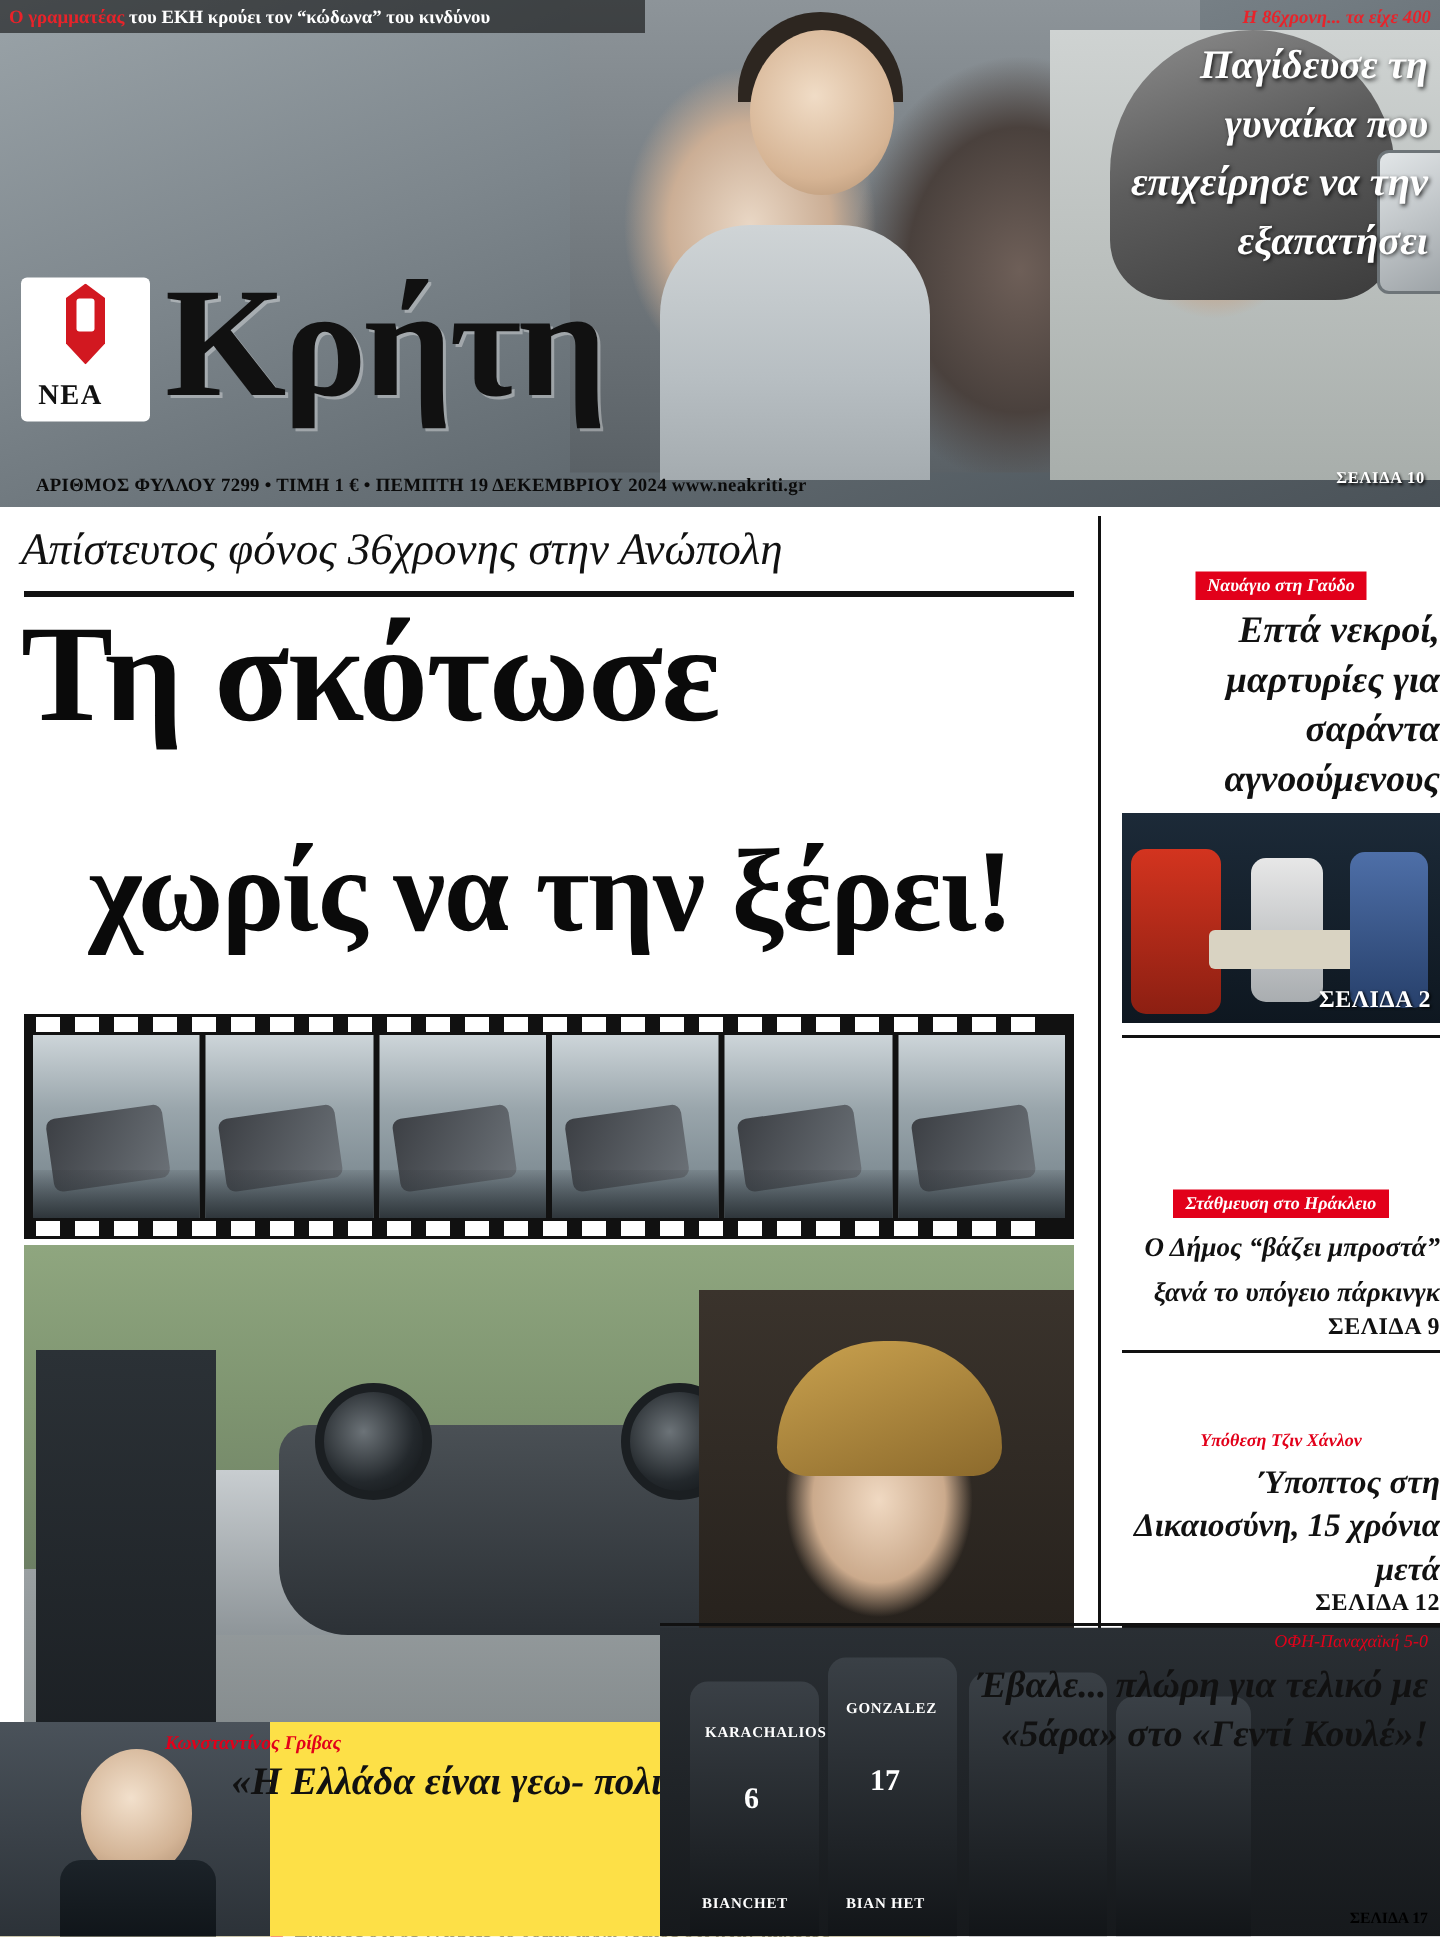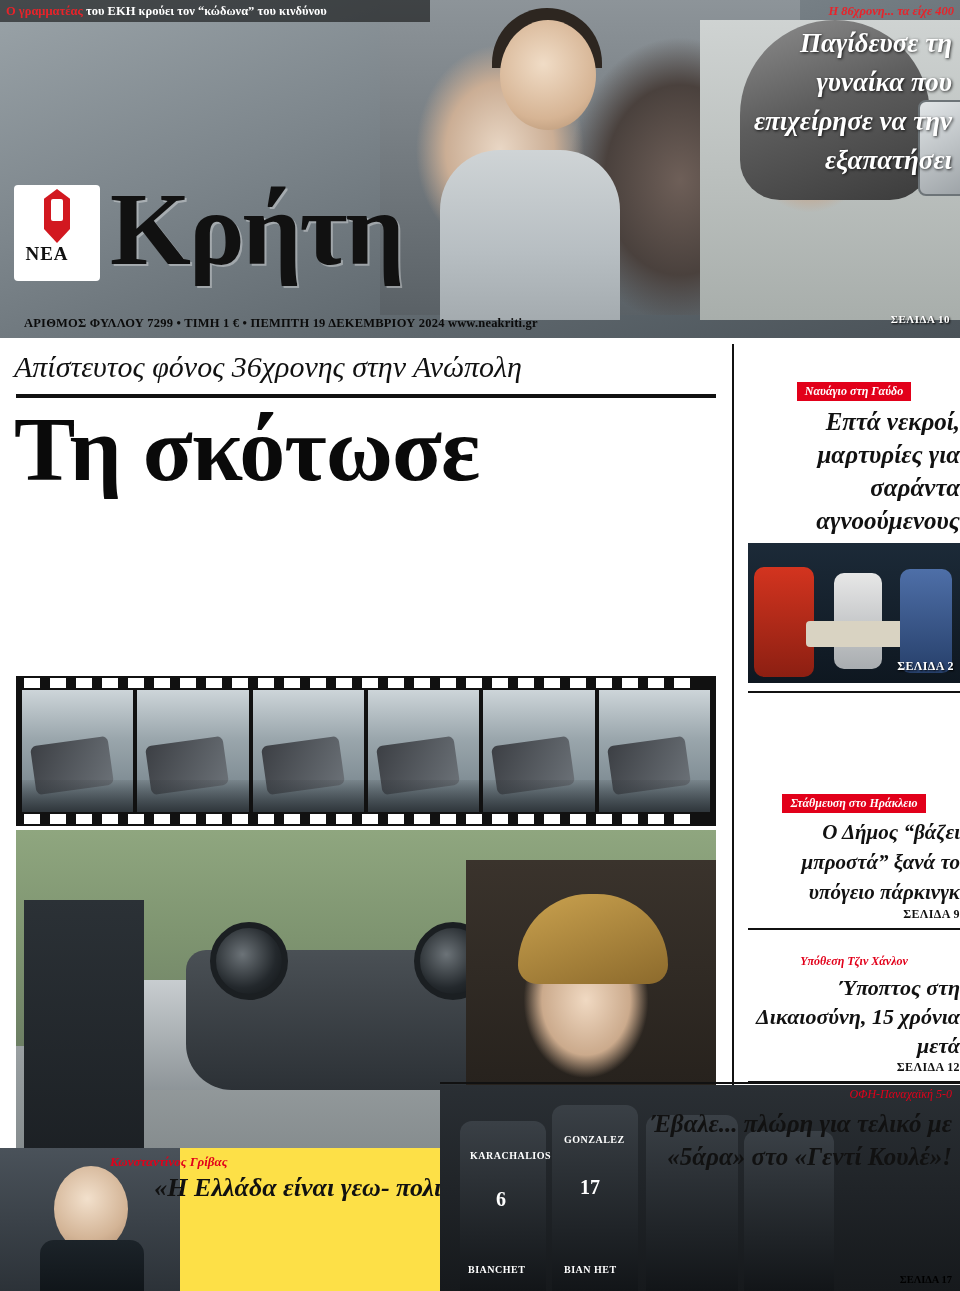--- a/index.html
+++ b/index.html
@@ -95,21 +95,21 @@
     background:#fff; border-radius:4px; text-align:center;
   }
   .logo-badge .pen {
     position:absolute; left:30px; top:4px; width:26px; height:54px;
     background:#d21820; clip-path: polygon(50% 0,100% 18%,100% 74%,50% 100%,0 74%,0 18%);
   }
   .logo-badge .pen:after{
     content:""; position:absolute; left:7px; top:10px; width:12px; height:22px; background:#fff; border-radius:2px;
   }
   .logo-badge .nea {
-    position:absolute; left:0; bottom:16px; width:66px; font-weight:700; font-size:19px; color:#111;
+    position:absolute; left:0; bottom:6px; width:66px; font-weight:700; font-size:19px; color:#111;
     letter-spacing:1px;
   }
   .logo-text {
     position:absolute; left:96px; top:0; font-size:104px; line-height:108px; font-weight:700;
     color:#111; font-family:"Liberation Serif", serif; letter-spacing:-2px;
     text-shadow: 2px 2px 0 rgba(255,255,255,.35);
   }
   .logo-meta {
     position:absolute; left:24px; top:316px; width:720px;
     font-size:12.5px; font-weight:700; color:#0b0b0b; letter-spacing:.2px;
@@ -239,21 +239,21 @@
   
   .right-col { position:absolute; left:740px; top:340px; width:220px; height:951px; background:#fff; }
   .rc-label {
     display:inline-block; background:#e2001a; color:#fff; font-weight:700; font-size:12px;
     font-style:italic; padding:2px 8px;
   }
   .rc-label.plain { background:transparent; color:#e2001a; padding:0; }
   .rc-head {
     font-style:italic; font-weight:700; color:#111; text-align:right;
   }
-  .rc-page { text-align:right; font-size:12px; font-weight:700; letter-spacing:.4px; color:#111; }
+  .rc-page { text-align:right; font-size:16px; font-weight:700; letter-spacing:.4px; color:#111; }
   .hrule { height:2px; background:#111; margin:6px 0; }
 
   .sec1 { position:absolute; left:8px; top:0; width:212px; }
   .sec1 .rc-head { font-size:25px; line-height:33px; margin-top:4px; }
   .sec1 .photo {
     margin-top:6px; width:212px; height:140px; position:relative; overflow:hidden;
     background: linear-gradient(180deg,#1c2a38 0%, #0e1720 100%);
   }
   .sec1 .photo .rescuer{
     position:absolute; left:6px; top:24px; width:60px; height:110px; border-radius:10px;
@@ -267,21 +267,21 @@
     background: linear-gradient(180deg,#4e6fa8,#27406b);
   }
   .sec1 .photo .med2{
     position:absolute; left:86px; top:30px; width:48px; height:96px; border-radius:10px;
     background: linear-gradient(180deg,#e7e7e7,#a9adb0);
   }
   .sec1 .pgwrap{ position:relative; }
   .sec1 .rc-page{ position:absolute; right:4px; top:-18px; color:#fff; text-shadow:1px 1px 2px #000; }
 
   .sec2 { position:absolute; left:8px; top:412px; width:212px; }
-  .sec2 .rc-head { font-size:21px; line-height:30px; margin-top:4px; }
+  .sec2 .rc-head { font-size:18px; line-height:30px; margin-top:4px; }
   .sec3 { position:absolute; left:8px; top:570px; width:212px; }
   .sec3 .rc-head { font-size:22px; line-height:29px; margin-top:4px; }
   .sec4 { position:absolute; left:8px; top:718px; width:212px; }
   .sec4 .rc-head { font-size:22px; line-height:29px; margin-top:4px; }
 
   .right-lbl-row { text-align:center;margin-top:41px; }
 
   
   .sports {
     position:absolute; left:440px; top:1085px; width:520px; height:206px; overflow:hidden;
@@ -342,20 +342,21 @@
       <div class="logo-text">Κρήτη</div>
     </div>
 
     <div class="logo-meta">ΑΡΙΘΜΟΣ ΦΥΛΛΟΥ 7299 • ΤΙΜΗ 1 € • ΠΕΜΠΤΗ 19 ΔΕΚΕΜΒΡΙΟΥ 2024  www.neakriti.gr</div>
   </div>
 
   <div class="main-col">
     <div class="main-kicker">Απίστευτος φόνος 36χρονης στην Ανώπολη</div>
     <div class="rule-thick"></div>
     <div class="main-h1">Τη σκότωσε</div>
+    <div class="main-h2">χωρίς να την ξέρει!</div>
 
     <div class="filmstrip">
       <div class="holes t">
         <i></i>
           <i></i>
           <i></i>
           <i></i>
           <i></i>
           <i></i>
           <i></i>

